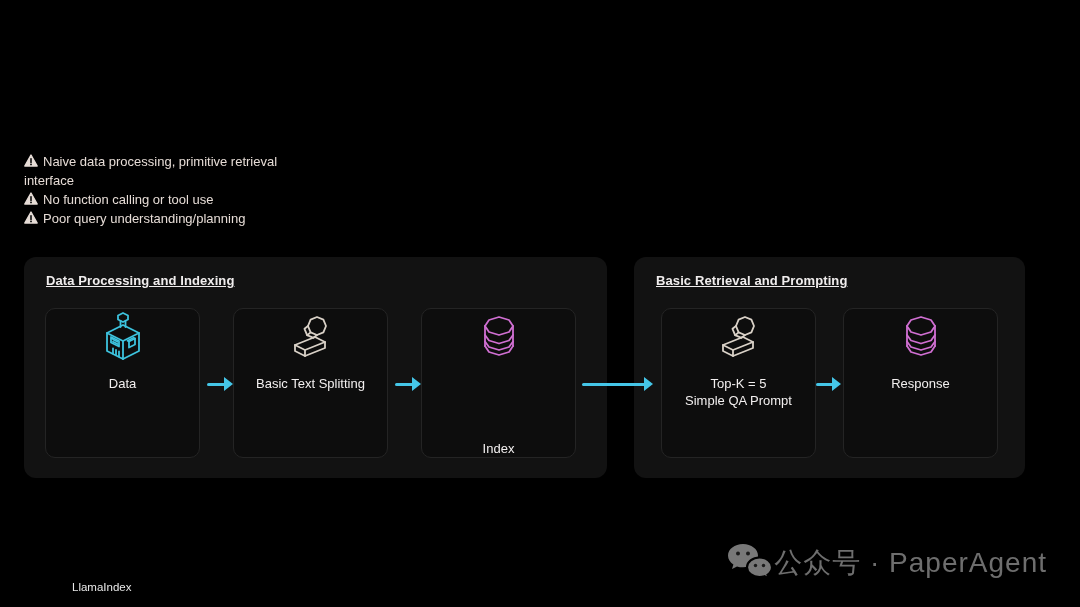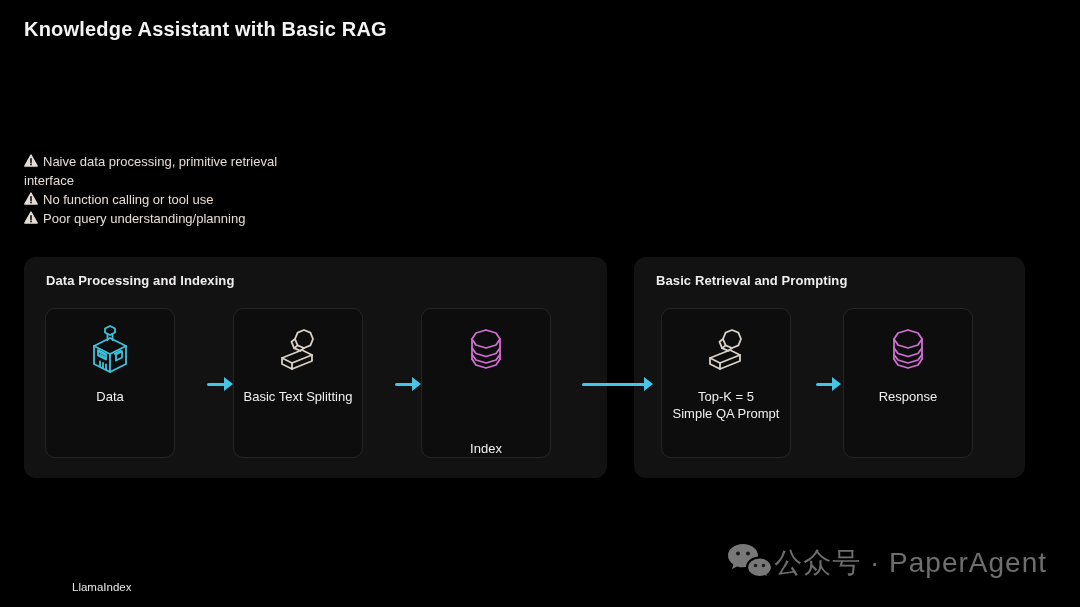--- a/index.html
+++ b/index.html
@@ -26,29 +26,29 @@
 
   
   .panel {
     position:absolute; top:257px; height:221px;
     background:#121212; border-radius:12px;
   }
   .panel-1 { left:24px; width:583px; }
   .panel-2 { left:634px; width:391px; }
   .panel-title {
     position:absolute; left:22px; top:16px;
-    font-size:13px; font-weight:600; color:#f0eded; letter-spacing:.1px;
+    font-size:13px; font-weight:600; color:#f0eded; letter-spacing:.1px;text-decoration:underline;
   }
 
   
   .card {
-    position:absolute; top:51px; width:130px; height:150px;
+    position:absolute; top:51px; width:155px; height:150px;
     background:#0d0d0d; border:1px solid #242424; border-radius:10px;
     display:flex; flex-direction:column; align-items:center;
-    padding-top:13px;
+    padding-top:0;
   }
   .card .icon-box { height:58px; display:flex; align-items:center; justify-content:center; }
   .card-label {
     margin-top:8px; font-size:13px; font-weight:500; color:#f2efef;
     text-align:center; line-height:17px;
   }
   .p1-c1 { left:21px; } .p1-c2 { left:209px; } .p1-c3 { left:397px;justify-content:space-between; }
   .p2-c1 { left:11px;margin-left:16px; } .p2-c2 { left:209px; }
 
   
@@ -80,21 +80,20 @@
     font-size:28px; color:#6e6e6e; font-weight:500; letter-spacing:1px;
   }
 
   svg { display:block; }
 </style>
 </head>
 <body>
 
 <div class="slide">
 
-  <h1 class="slide-title">Knowledge Assistant with Basic RAG</h1>
 
   <ul class="warnings">
     <li>
       <svg class="warn-icon" width="14" height="13" viewBox="0 0 14 13">
           <path d="M7 1 L13.2 12 H0.8 Z" fill="#e6dcd6" stroke="#e6dcd6" stroke-width="1.4" stroke-linejoin="round"></path>
           <line x1="7" y1="4.8" x2="7" y2="8.4" stroke="#0d0d0d" stroke-width="1.6" stroke-linecap="round"></line>
           <circle cx="7" cy="10.4" r="0.95" fill="#0d0d0d"></circle>
         </svg><span>Naive data processing, primitive retrieval interface</span>
     </li>
     <li>

